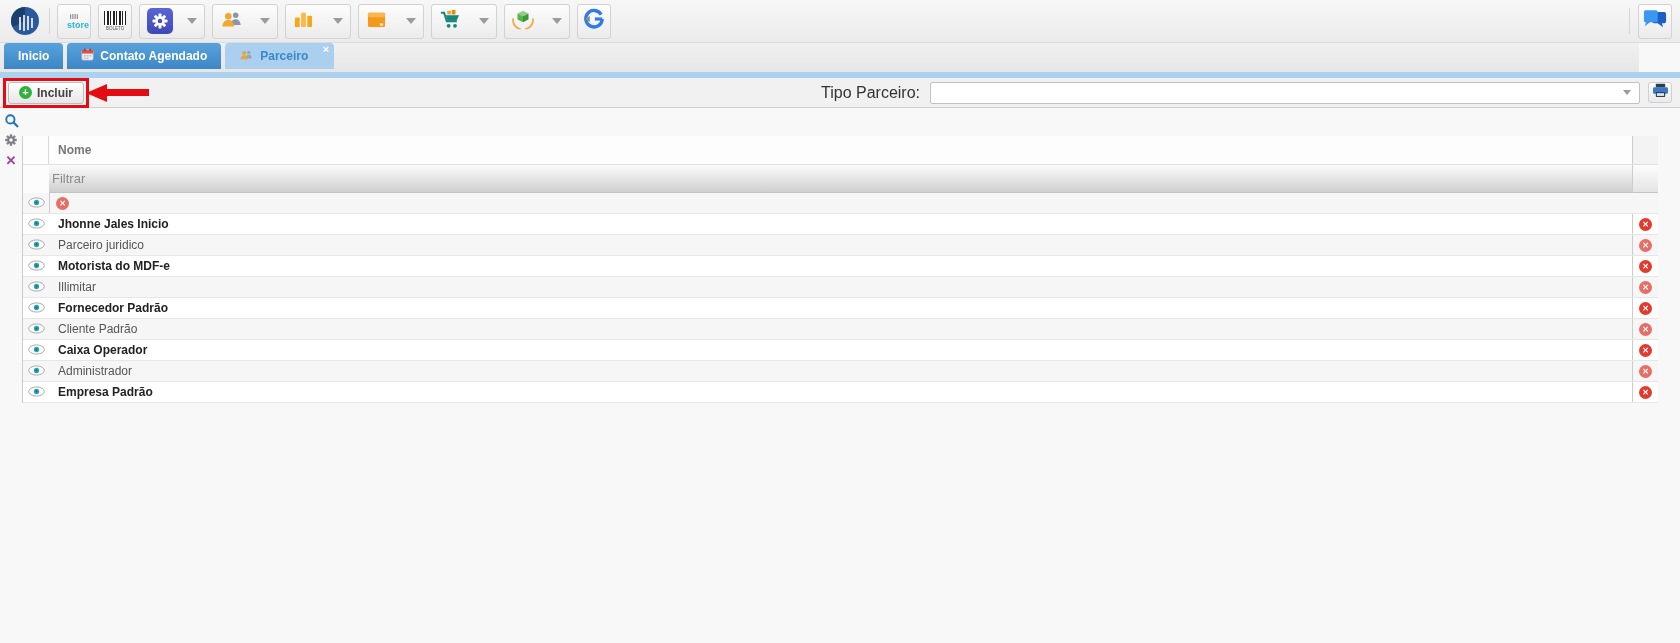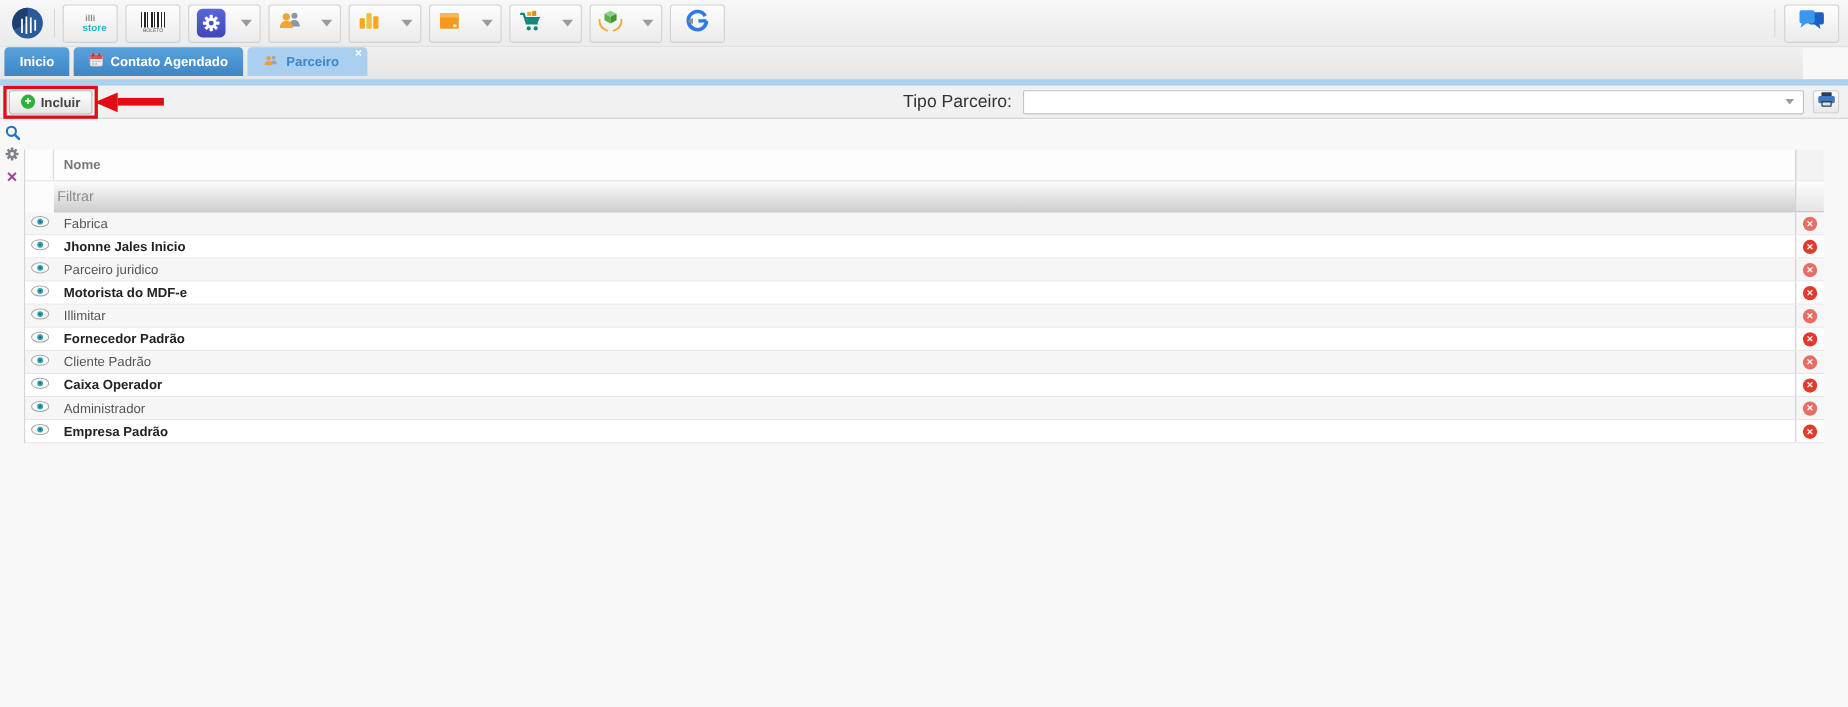--- a/index.html
+++ b/index.html
@@ -8,21 +8,21 @@
 
   
   .toolbar { position:absolute; top:0; left:0; width:1680px; height:43px;
     background:linear-gradient(#f7f7f7,#ebebeb); border-bottom:1px solid #dcdcdc;
     display:flex; align-items:center; padding:0 8px; gap:7px; }
   .logo { width:34px; height:34px; display:flex; align-items:center; justify-content:center; }
   .vsep { width:1px; height:26px; background:#d6d6d6; }
   .tool-btn { height:35px; border:1px solid #d2d2d2; border-radius:3px;
     background:linear-gradient(#fdfdfd,#ebebeb); display:flex; align-items:center;
     justify-content:center; cursor:pointer; }
-  .tool-single { width:50px; }
+  .tool-single { width:34px; }
   .tool-group { width:66px; justify-content:space-between; padding:0 7px; }
   .caret { width:0; height:0; border-left:5px solid transparent;
     border-right:5px solid transparent; border-top:6px solid #9b9b9b; }
   .store-txt { text-align:center; line-height:1; }
   .store-line1 { font-size:8px; color:#8a8a8a; font-weight:bold; }
   .store-line2 { font-size:9px; color:#29b6cd; font-weight:bold;padding-left:8px; }
   .boleto { display:flex; flex-direction:column; align-items:center; justify-content:center; }
   .barcode { width:22px; height:14px;
     background:repeating-linear-gradient(90deg,#222 0 1px,#fff 1px 3px,#222 3px 5px,#fff 5px 6px); }
   .boleto-cap { font-size:6px; transform:scale(.75); color:#555; }
@@ -339,21 +339,20 @@
     </div>
     <div>
         <div class="grid-row">
           <span class="eye-cell">
             <span><svg viewBox="0 0 20 12" width="17" height="11">
                 <ellipse cx="10" cy="6" rx="9.2" ry="5.4" fill="#fbfbfb" stroke="#a6a6a6" stroke-width="1.1"></ellipse>
                 <circle cx="10" cy="6" r="3.1" fill="#2aa3b5"></circle>
                 <circle cx="10" cy="6" r="1.2" fill="#0d6b7a"></circle>
               </svg></span>
           </span>
-          <span class="name-cell">Fabrica</span>
           <span class="del-cell">
             <span class="del-icon">✕</span>
           </span>
         </div>
         <div class="grid-row">
           <span class="eye-cell">
             <span><svg viewBox="0 0 20 12" width="17" height="11">
                 <ellipse cx="10" cy="6" rx="9.2" ry="5.4" fill="#fbfbfb" stroke="#a6a6a6" stroke-width="1.1"></ellipse>
                 <circle cx="10" cy="6" r="3.1" fill="#2aa3b5"></circle>
                 <circle cx="10" cy="6" r="1.2" fill="#0d6b7a"></circle>

